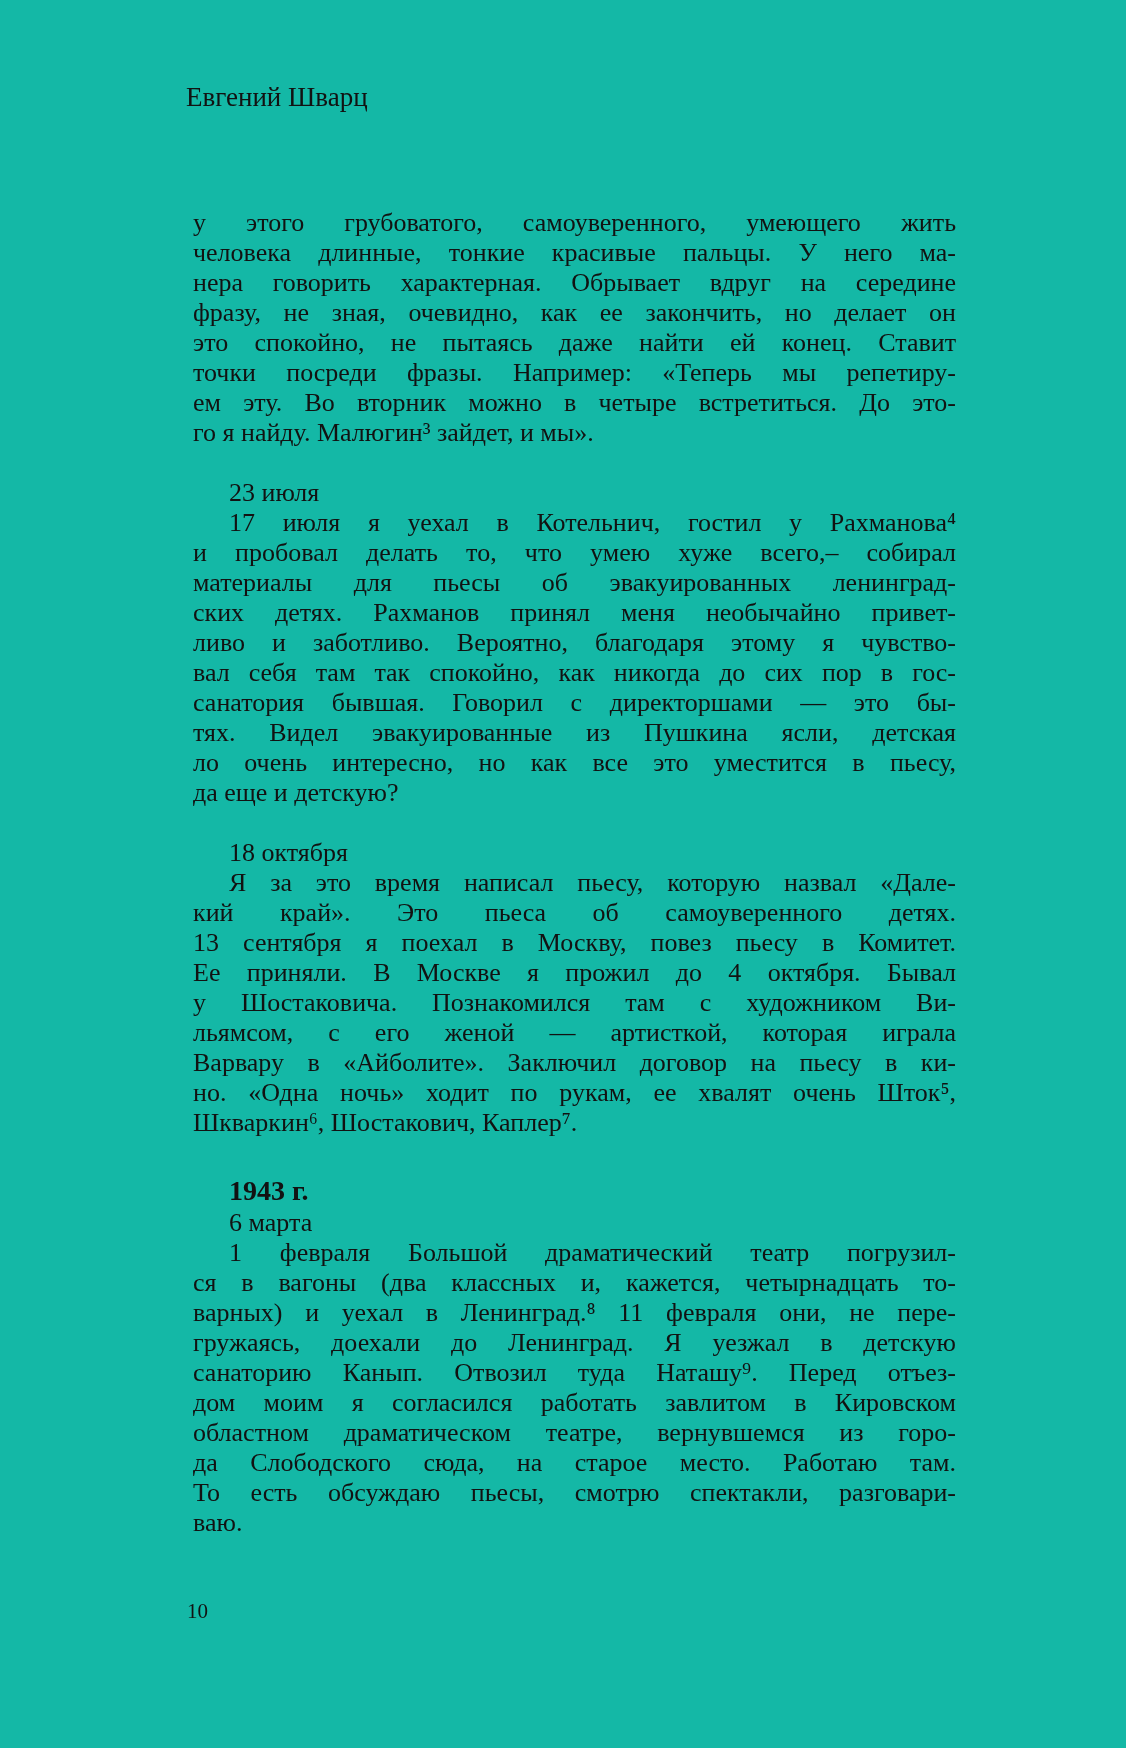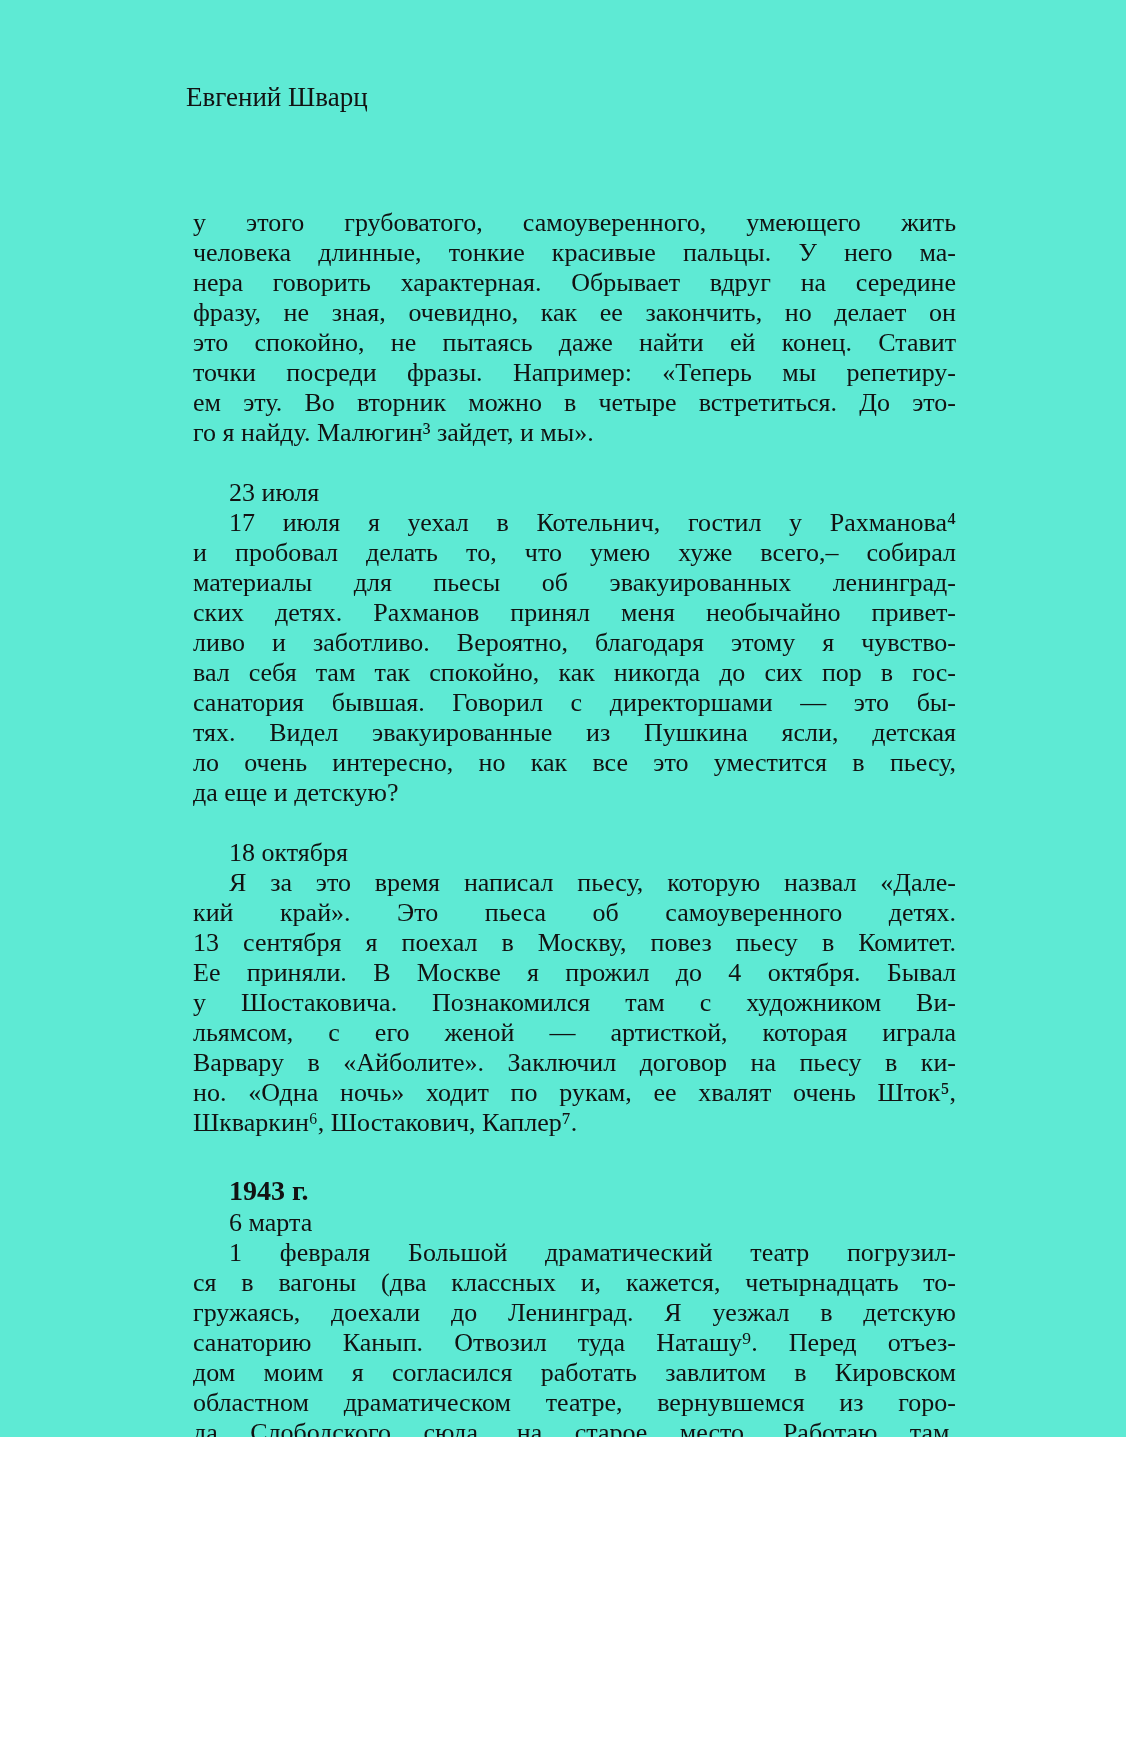--- a/index.html
+++ b/index.html
@@ -3,22 +3,22 @@
 <meta charset="utf-8">
 <style>
   html, body {
     margin: 0;
     padding: 0;
     background: #ffffff;
   }
   .page {
     position: relative;
     width: 1126px;
-    height: 1437px;
-    background: #5eead4;
+    height: 1748px;
+    background: #14b8a6;
     color: #121212;
     font-family: "Liberation Serif", "DejaVu Serif", serif;
     overflow: hidden;
   }
   .running-header {
     position: absolute;
     left: 186px;
     top: 82px;
     font-size: 27px;
     line-height: 30px;
@@ -96,20 +96,21 @@
         <div class="line">льямсом, с его женой — артисткой, которая играла</div>
         <div class="line">Варвару в «Айболите». Заключил договор на пьесу в ки-</div>
         <div class="line">но. «Одна ночь» ходит по рукам, ее хвалят очень Шток⁵,</div>
         <div class="line para-end">Шкваркин⁶, Шостакович, Каплер⁷.</div>
       </div>
       <div class="section year-section">
         <div class="year-line">1943 г.</div>
         <div class="date-line">6 марта</div>
         <div class="line indent">1 февраля Большой драматический театр погрузил-</div>
         <div class="line">ся в вагоны (два классных и, кажется, четырнадцать то-</div>
+        <div class="line">варных) и уехал в Ленинград.⁸ 11 февраля они, не пере-</div>
         <div class="line">гружаясь, доехали до Ленинград. Я уезжал в детскую</div>
         <div class="line">санаторию Канып. Отвозил туда Наташу⁹. Перед отъез-</div>
         <div class="line">дом моим я согласился работать завлитом в Кировском</div>
         <div class="line">областном драматическом театре, вернувшемся из горо-</div>
         <div class="line">да Слободского сюда, на старое место. Работаю там.</div>
         <div class="line">То есть обсуждаю пьесы, смотрю спектакли, разговари-</div>
         <div class="line para-end">ваю.</div>
       </div>
     </div>
 

